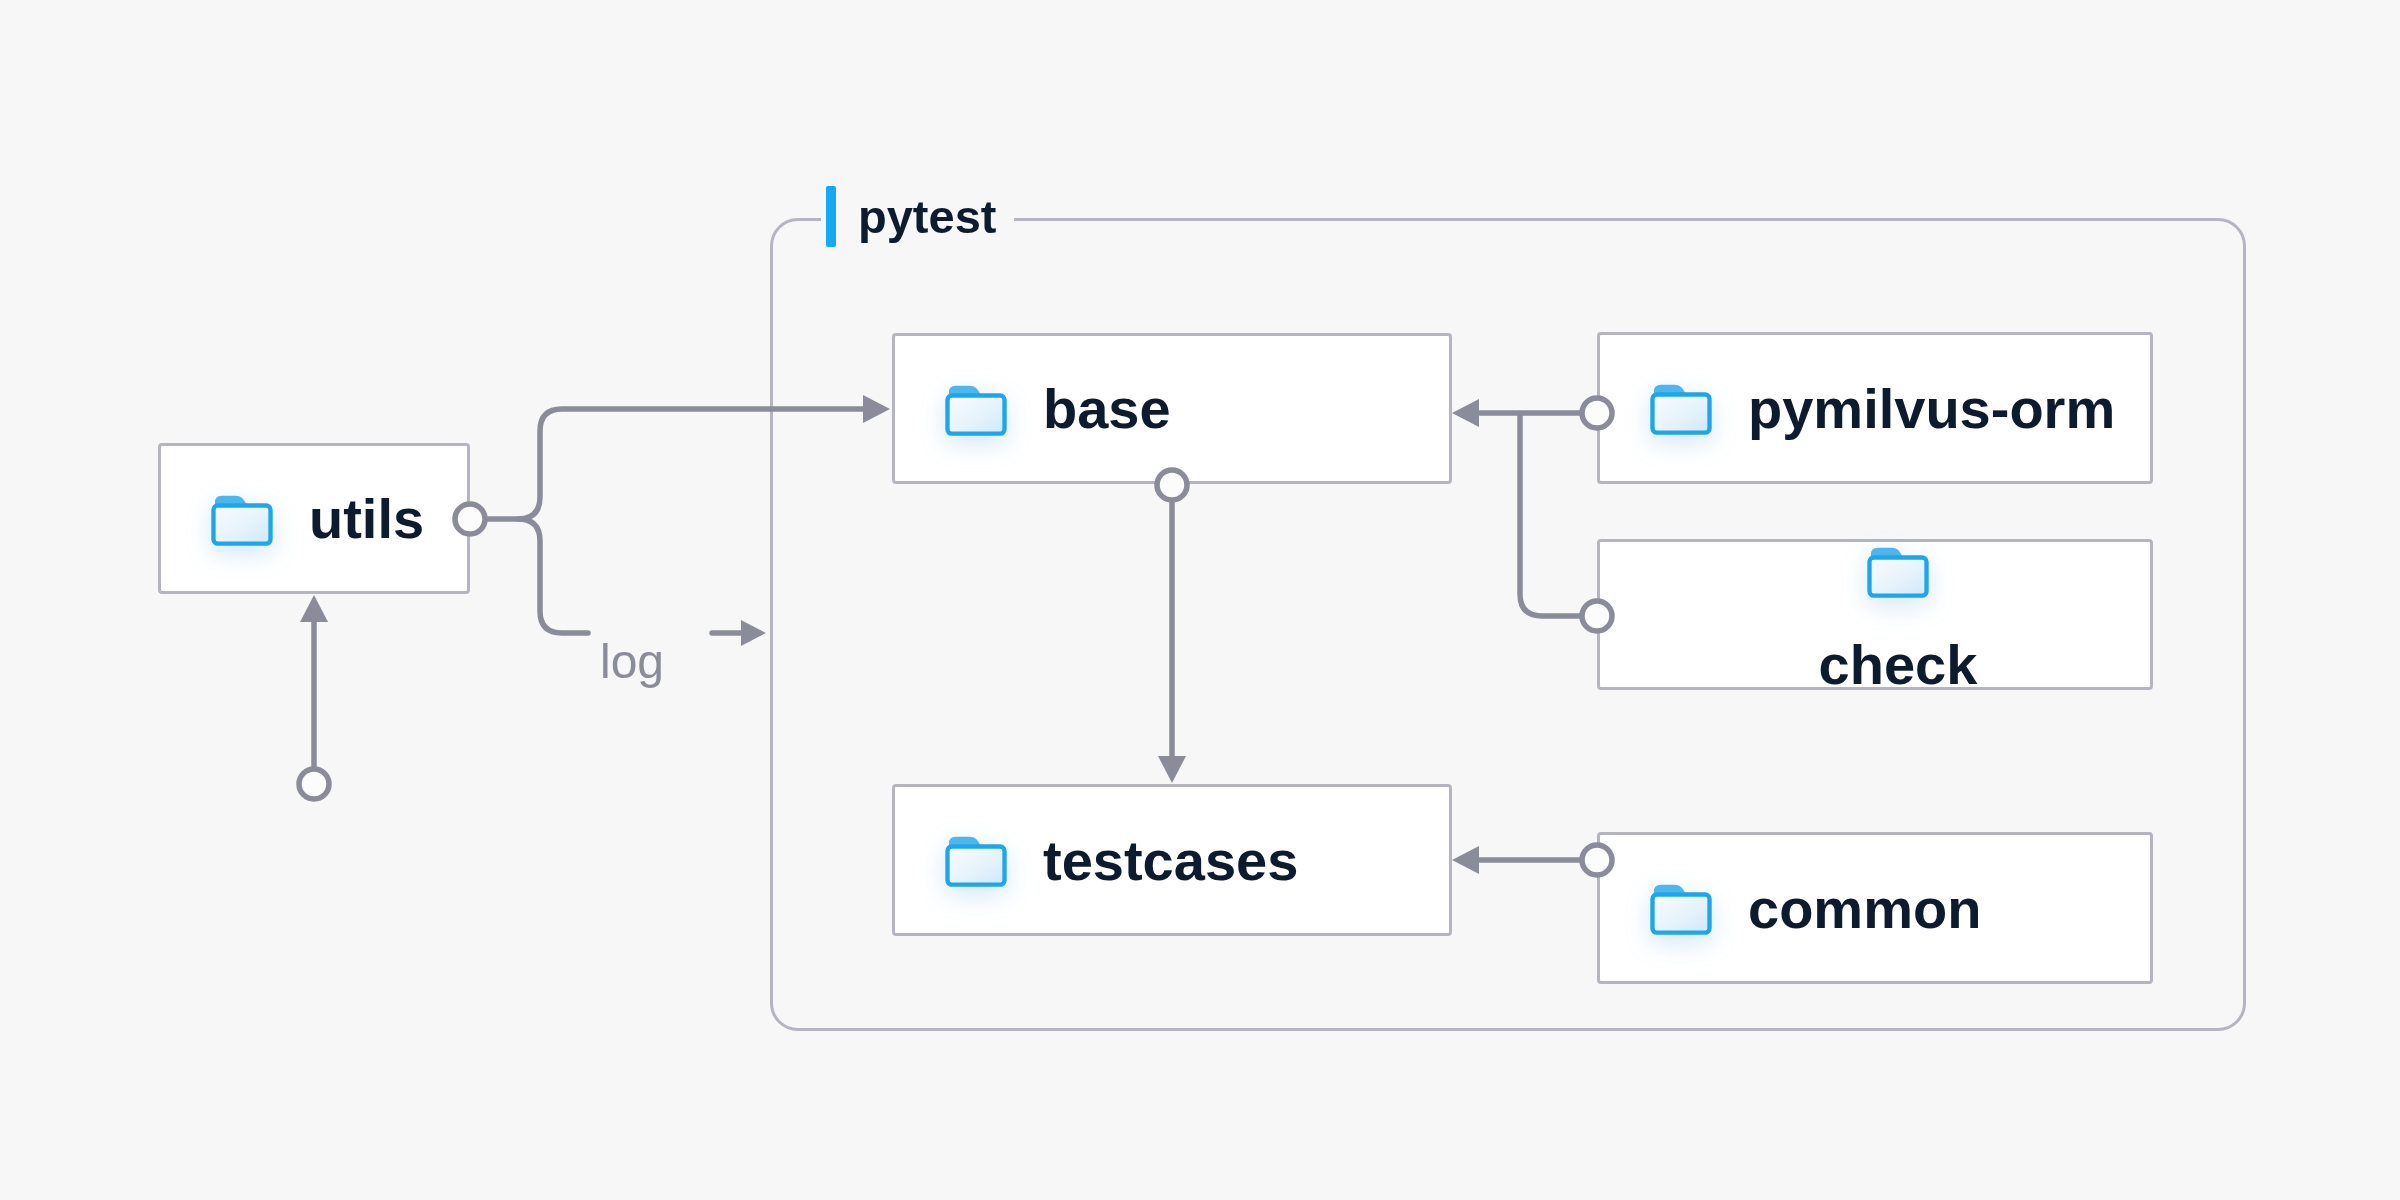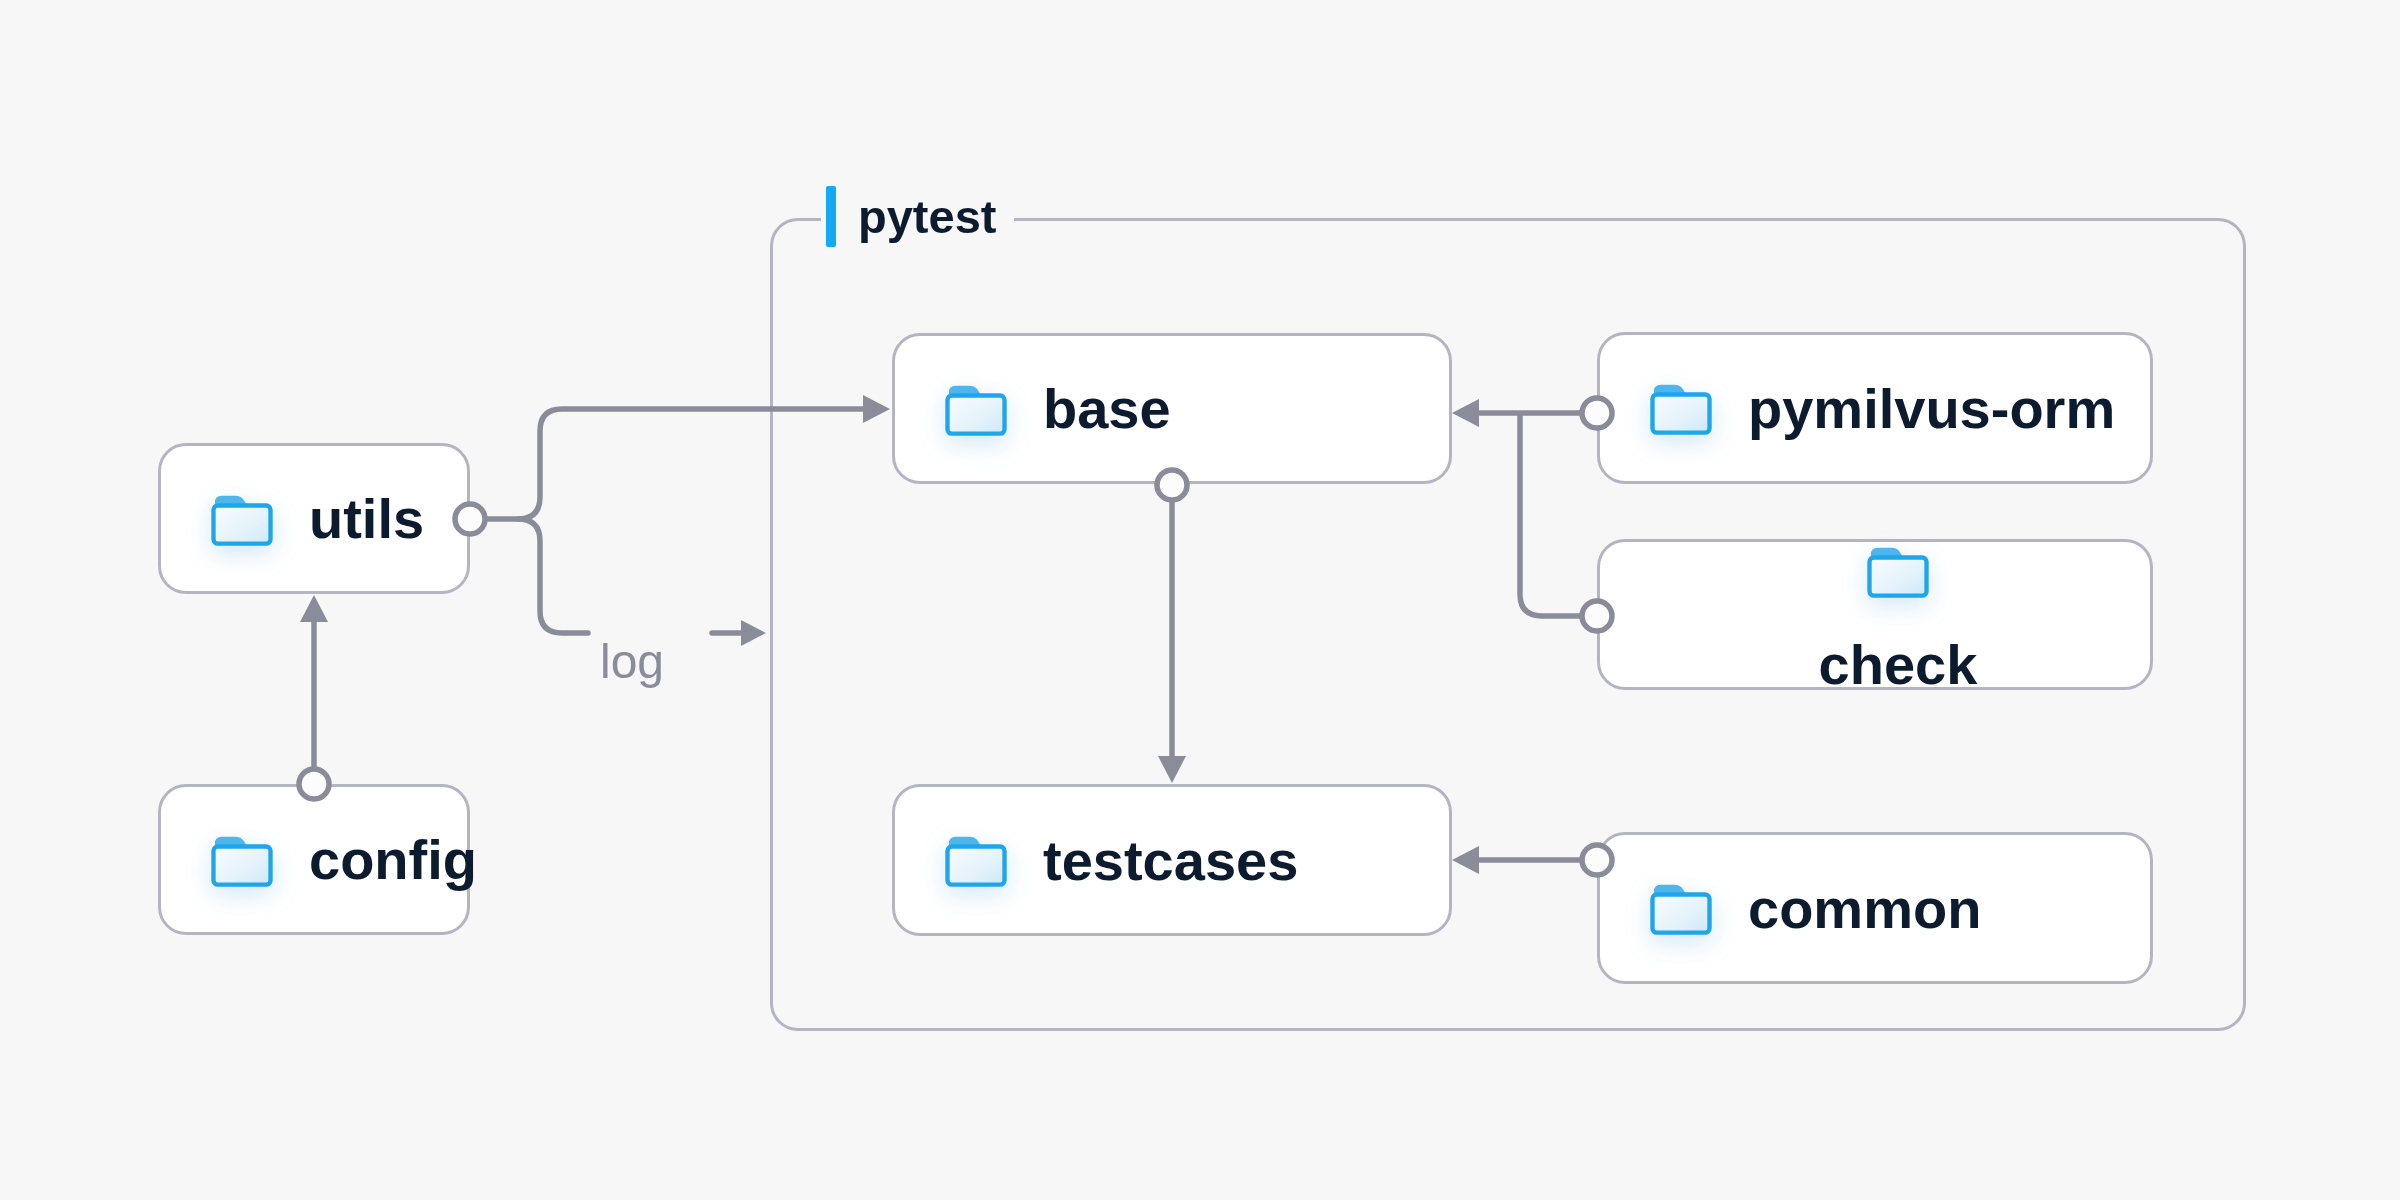--- a/index.html
+++ b/index.html
@@ -26,21 +26,21 @@
   }
   .group-label{
     position:absolute;left:821px;top:184px;height:64px;
     display:flex;align-items:center;gap:22px;
     padding:0 18px 0 5px;background:var(--background);
   }
   .accent-bar{width:10px;height:61px;background:var(--accent-blue);border-radius:2px;}
   .group-label-text{font-size:47px;font-weight:700;color:var(--text);}
   .node{
     position:absolute;background:var(--node-bg);
-    border:3px solid var(--node-border);border-radius:28px;
+    border:3px solid var(--node-border);border-radius:4px;
     display:flex;align-items:center;gap:32px;padding-left:46px;
   }
   .node-label{font-size:56px;font-weight:700;color:var(--text);white-space:nowrap;}
   .folder{flex:0 0 auto;filter:drop-shadow(0 8px 12px rgba(40,140,210,0.20));}
   .edge-label{
     position:absolute;left:600px;top:603px;height:60px;
     display:flex;align-items:center;
     font-size:48px;font-weight:500;color:var(--edge-label);margin-top:28px;
   }
   svg.overlay{position:absolute;left:0;top:0;pointer-events:none;}
@@ -60,27 +60,20 @@
   </div>
 
   <div class="node" style="left:158px;top:443px;width:312px;height:151px;">
     <svg class="folder" width="70" height="58" viewBox="0 0 72 60">
       <path d="M8 20 v-7 q0-7 7-7 h14 q6 0 9 4.5 l6 9.5 z" fill="var(--folder-tab)"></path>
       <rect x="6.5" y="16" width="59" height="39.5" rx="4.5" fill="url(#folderGrad)" stroke="var(--folder-border)" stroke-width="4.5"></rect>
     </svg>
     <span class="node-label">utils</span>
   </div>
 
-  <div class="node" style="left:158px;top:784px;width:312px;height:151px;">
-    <svg class="folder" width="70" height="58" viewBox="0 0 72 60">
-      <path d="M8 20 v-7 q0-7 7-7 h14 q6 0 9 4.5 l6 9.5 z" fill="var(--folder-tab)"></path>
-      <rect x="6.5" y="16" width="59" height="39.5" rx="4.5" fill="url(#folderGrad)" stroke="var(--folder-border)" stroke-width="4.5"></rect>
-    </svg>
-    <span class="node-label">config</span>
-  </div>
 
   <div class="node" style="left:892px;top:333px;width:560px;height:151px;">
     <svg class="folder" width="70" height="58" viewBox="0 0 72 60">
       <path d="M8 20 v-7 q0-7 7-7 h14 q6 0 9 4.5 l6 9.5 z" fill="var(--folder-tab)"></path>
       <rect x="6.5" y="16" width="59" height="39.5" rx="4.5" fill="url(#folderGrad)" stroke="var(--folder-border)" stroke-width="4.5"></rect>
     </svg>
     <span class="node-label">base</span>
   </div>
 
   <div class="node" style="left:1597px;top:332px;width:556px;height:152px;">

